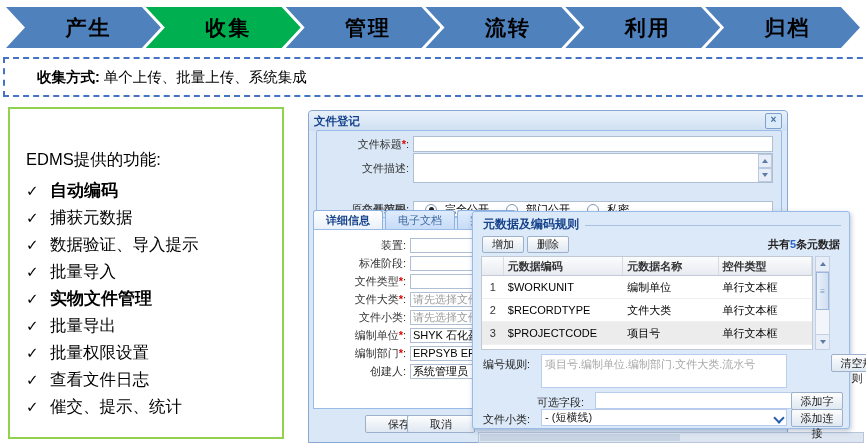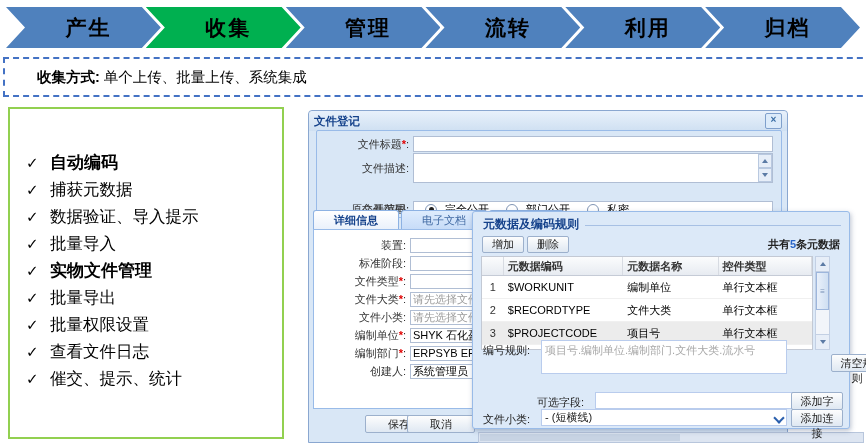--- a/index.html
+++ b/index.html
@@ -52,21 +52,21 @@
   .spin{position:absolute;right:1px;top:1px;width:14px;height:28px;display:flex;flex-direction:column;}
   .spin .sbtn{flex:1;background:#e7eef8;border:1px solid #b9c9e0;display:flex;align-items:center;justify-content:center;}
   .tri-up{width:0;height:0;border-left:3px solid transparent;border-right:3px solid transparent;border-bottom:4px solid #5c7ba5;}
   .tri-down{width:0;height:0;border-left:3px solid transparent;border-right:3px solid transparent;border-top:4px solid #5c7ba5;}
   .radio-row{display:flex;align-items:center;gap:5px;}
   .radio{display:inline-block;width:10px;height:10px;border:1px solid #8095b5;border-radius:50%;
          background:#fff;position:relative;margin:0 3px 0 12px;}
   .radio.sel::after{content:"";position:absolute;left:2.5px;top:2.5px;width:5px;height:5px;border-radius:50%;background:#222;}
 
   .tabs{position:absolute;left:4px;top:99px;height:19px;display:flex;gap:2px;}
-  .tab{padding:0 20px;display:flex;align-items:center;border:1px solid #8db2e3;border-bottom:none;
+  .tab{padding:0 12px;display:flex;align-items:center;border:1px solid #8db2e3;border-bottom:none;
        border-radius:3px 3px 0 0;background:linear-gradient(#deecfd,#c7dcf8);color:#416aa3;font-size:11px;}
   .tab.active{background:linear-gradient(#ffffff,#eaf1fb);color:#15428b;font-weight:bold;}
 
   .contentpanel{position:absolute;left:4px;top:118px;width:472px;height:180px;background:#fff;
                 border:1px solid #99bbe8;box-sizing:border-box;}
   .crow{position:absolute;left:0;width:100%;display:flex;align-items:center;height:16px;}
   .clbl{width:92px;text-align:right;padding-right:4px;color:#333;white-space:nowrap;}
   .cinput{width:150px;height:15px;border:1px solid #b0bed4;background:#fff;font-size:11px;
           font-family:inherit;padding:0 2px;box-sizing:border-box;}
   .cinput::placeholder{color:#9a9a9a;}
@@ -158,20 +158,21 @@
         </div>
       </div>
   </div>
 
   <div class="banner">
     <span class="b-label">收集方式:</span>
     <span>单个上传、批量上传、系统集成</span>
   </div>
 
   <div class="features">
+    <div class="f-title">EDMS提供的功能:</div>
     <div class="f-item b">
         <span class="chk">✓</span>
         <span class="f-text">自动编码</span>
       </div>
     <div class="f-item">
         <span class="chk">✓</span>
         <span class="f-text">捕获元数据</span>
       </div>
     <div class="f-item">
         <span class="chk">✓</span>
@@ -346,21 +347,21 @@
     <div class="scrollbar">
       <span class="sb-btn">
           <span class="tri-up"></span>
         </span>
       <span class="sb-thumb">≡</span>
       <span class="sb-btn down">
           <span class="tri-down"></span>
         </span>
     </div>
 
-    <div class="ov-row" style="top:128px;">
+    <div class="ov-row" style="top:142px;">
       <span class="ov-lbl"><span>编号规则</span><span>:</span></span>
       <span class="rulebox">项目号.编制单位.编制部门.文件大类.流水号</span>
     </div>
     <button class="btn ov-btn" style="top:142px;margin-left:40px;">清空规则</button>
 
     <div class="ov-row" style="top:180px;justify-content:flex-end;">
       <span class="ov-lbl"><span>可选字段</span><span>:</span></span>
       <span class="select">
           <span></span>
           <span class="dd"></span>

